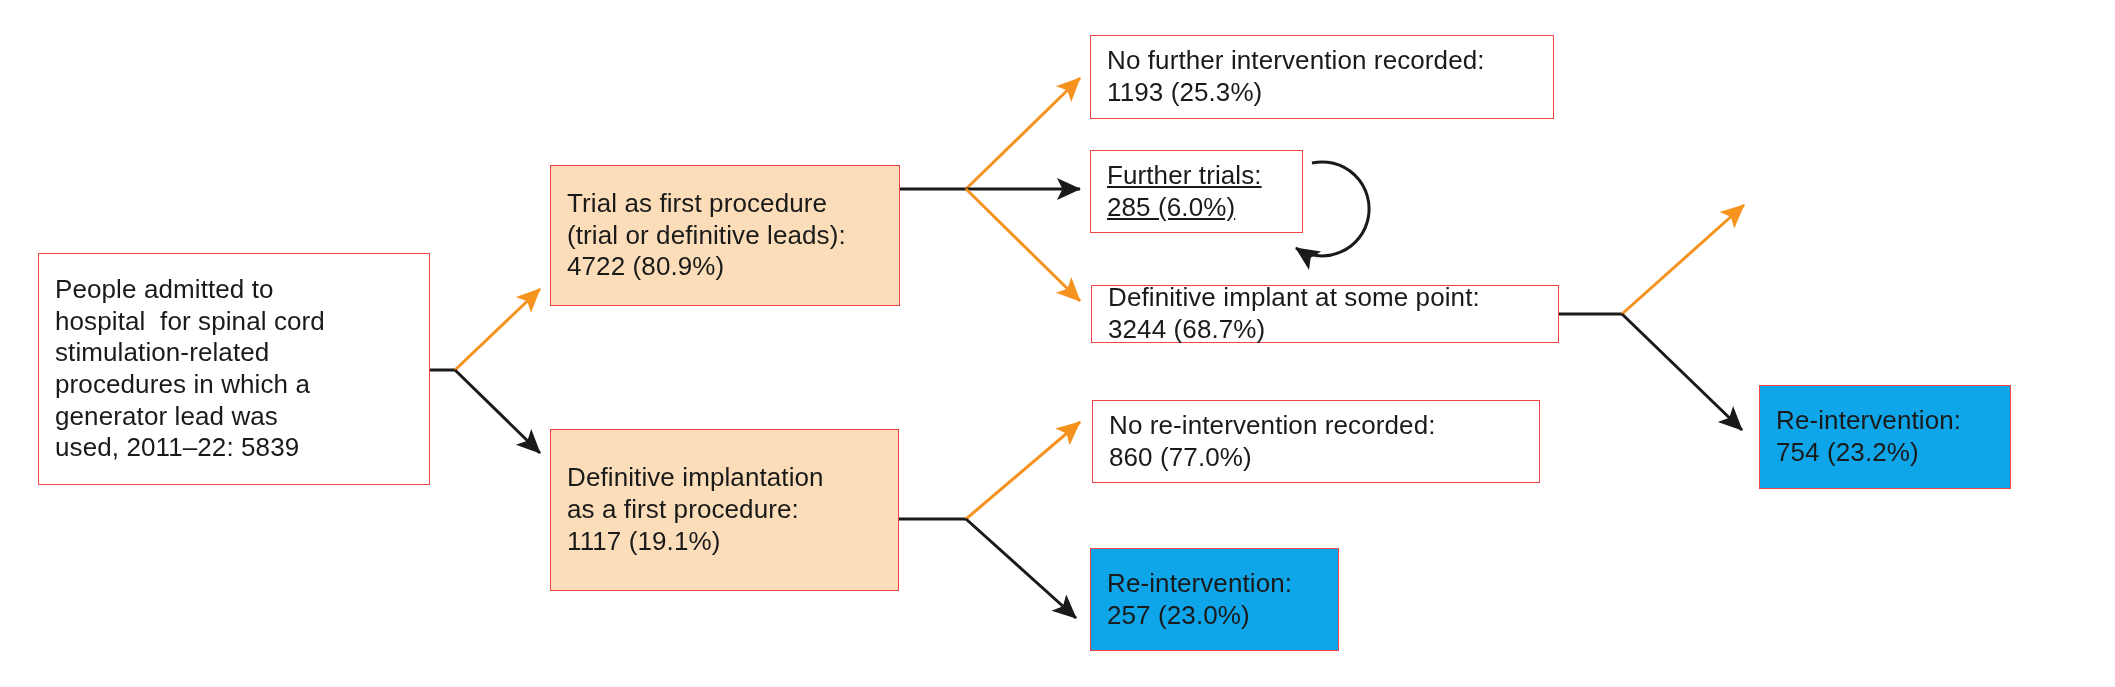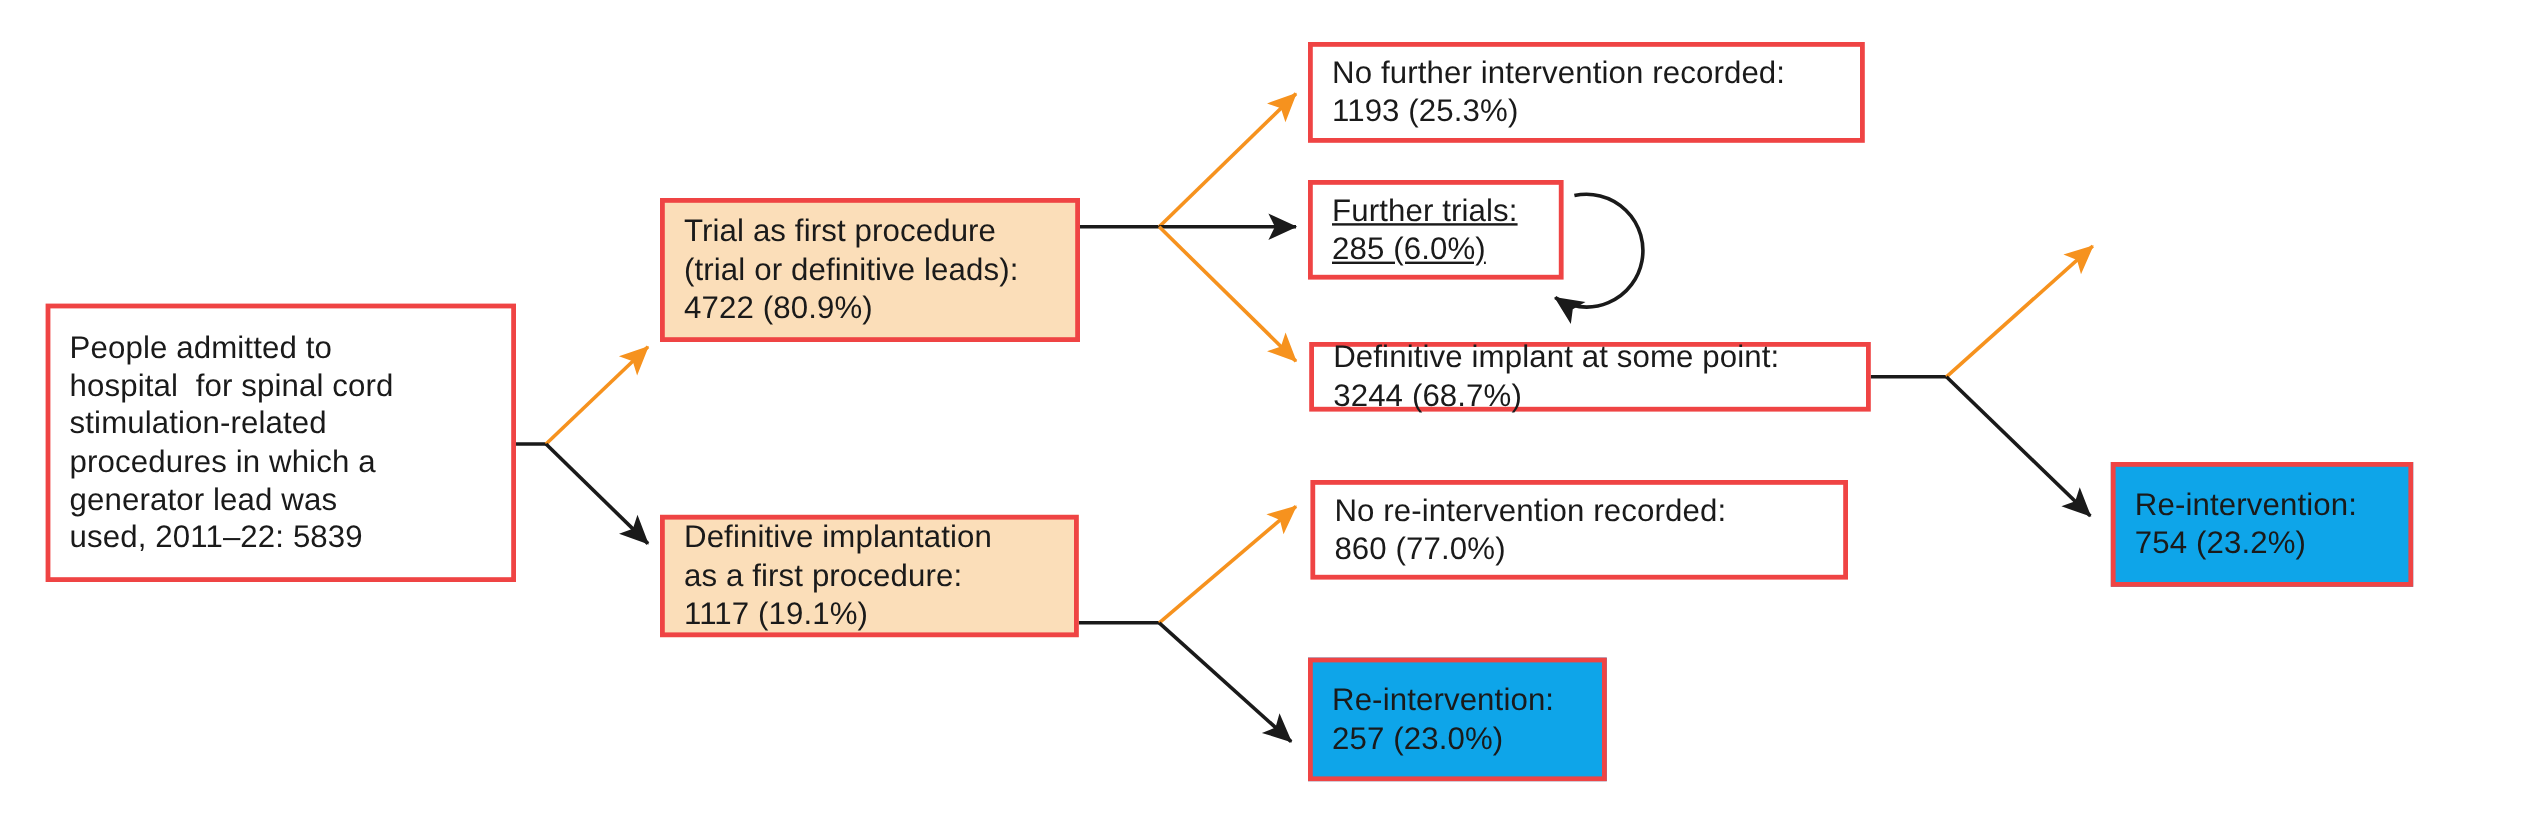--- a/index.html
+++ b/index.html
@@ -13,37 +13,37 @@
     overflow: hidden;
   }
   .arrow-layer {
     position: absolute;
     left: 0; top: 0;
     width: 2115px; height: 687px;
   }
   .node {
     position: absolute;
     box-sizing: border-box;
-    border: 4px solid #ef4444;
+    border: 1px solid #ef4444;
     background: #ffffff;
     display: flex;
     align-items: center;
     padding: 0 16px;
     font-size: 26px;
     line-height: 1.22;
     white-space: pre;
     letter-spacing: 0.1px;
   }
   .node.peach  { background: #FBDEB9; }
   .node.salmon { background: #0ea5e9; }
 
   
   #n-root        { left: 38px;   top: 253px; width: 392px; height: 232px; }
-  #n-trial       { left: 550px;  top: 165px; width: 350px; height: 120px; }
-  #n-def-first   { left: 550px;  top: 429px; width: 349px; height: 102px; }
+  #n-trial       { left: 550px;  top: 165px; width: 350px; height: 141px; }
+  #n-def-first   { left: 550px;  top: 429px; width: 349px; height: 162px; }
   #n-nofurther   { left: 1090px; top: 35px;  width: 464px; height: 84px;  }
   #n-furthertr   { left: 1090px; top: 150px; width: 213px; height: 83px; text-decoration: underline;  }
   #n-defimplant  { left: 1091px; top: 285px; width: 468px; height: 58px;  }
   #n-noreint-r   { left: 1759px; top: 165px; width: 279px; height: 124px; }
   #n-reint-r     { left: 1759px; top: 385px; width: 252px; height: 104px; }
   #n-noreint-m   { left: 1092px; top: 400px; width: 448px; height: 83px;  }
   #n-reint-b     { left: 1090px; top: 548px; width: 249px; height: 103px; }
 </style>
 </head>
 <body>

